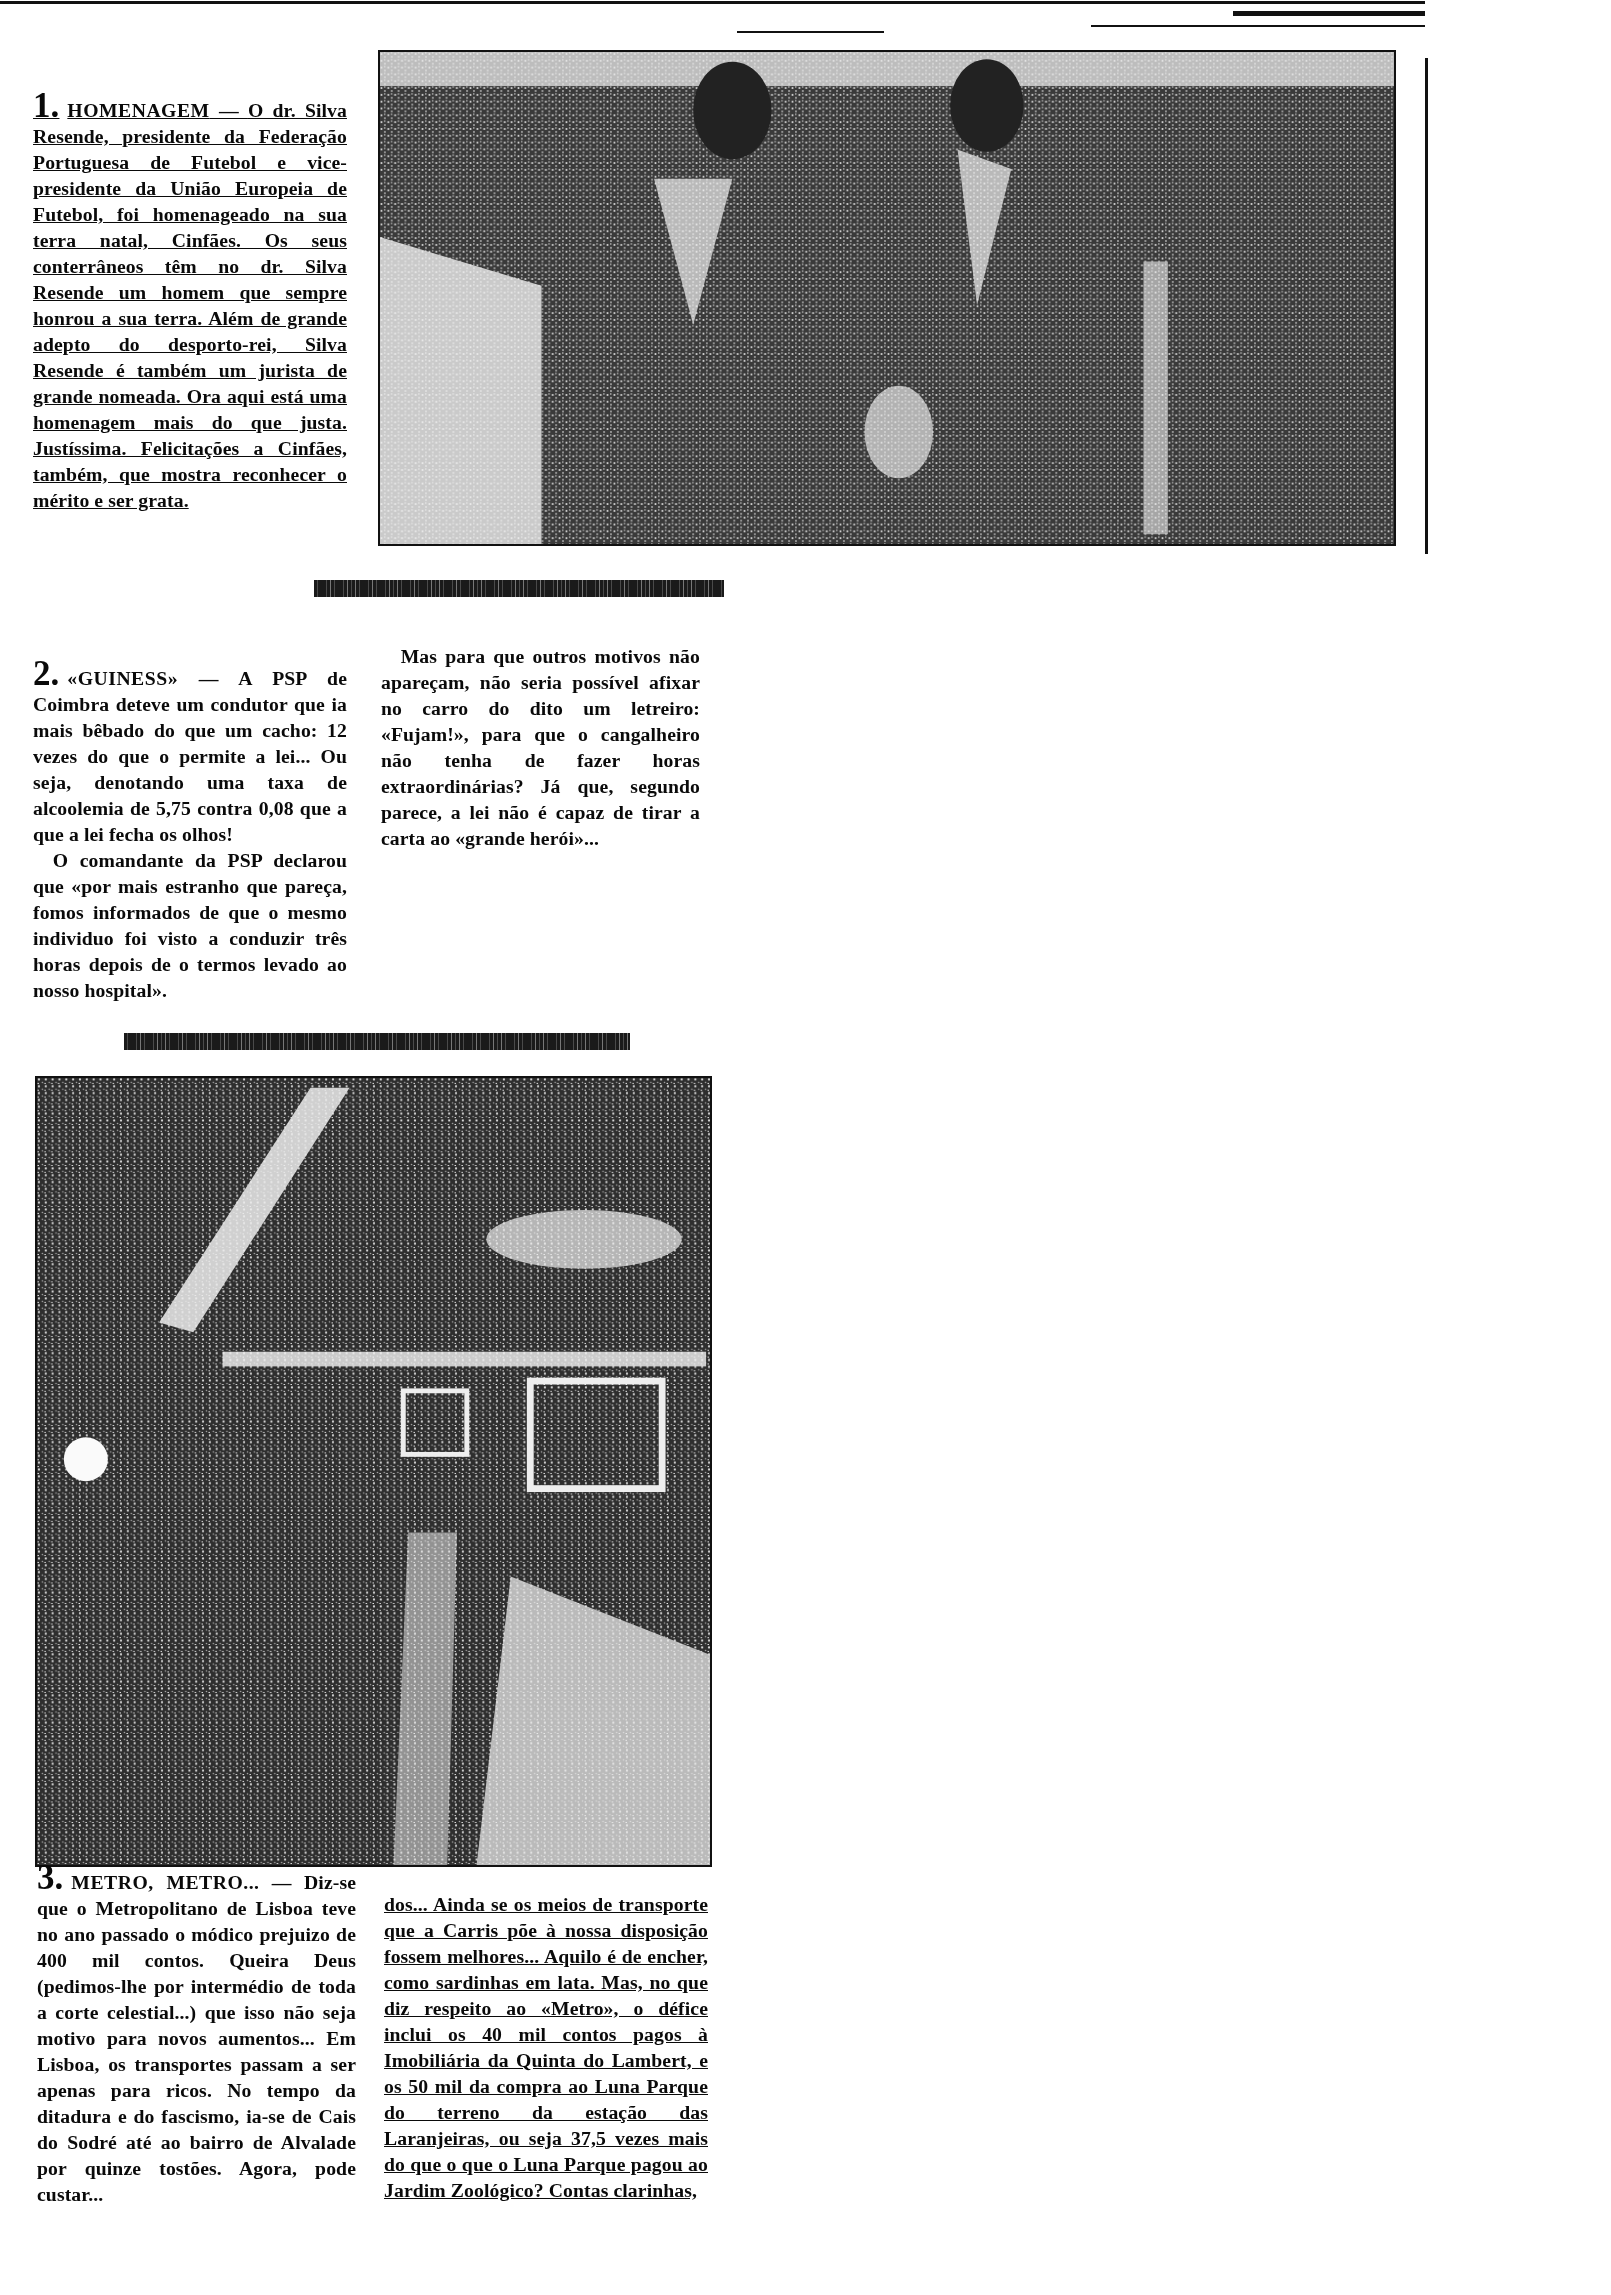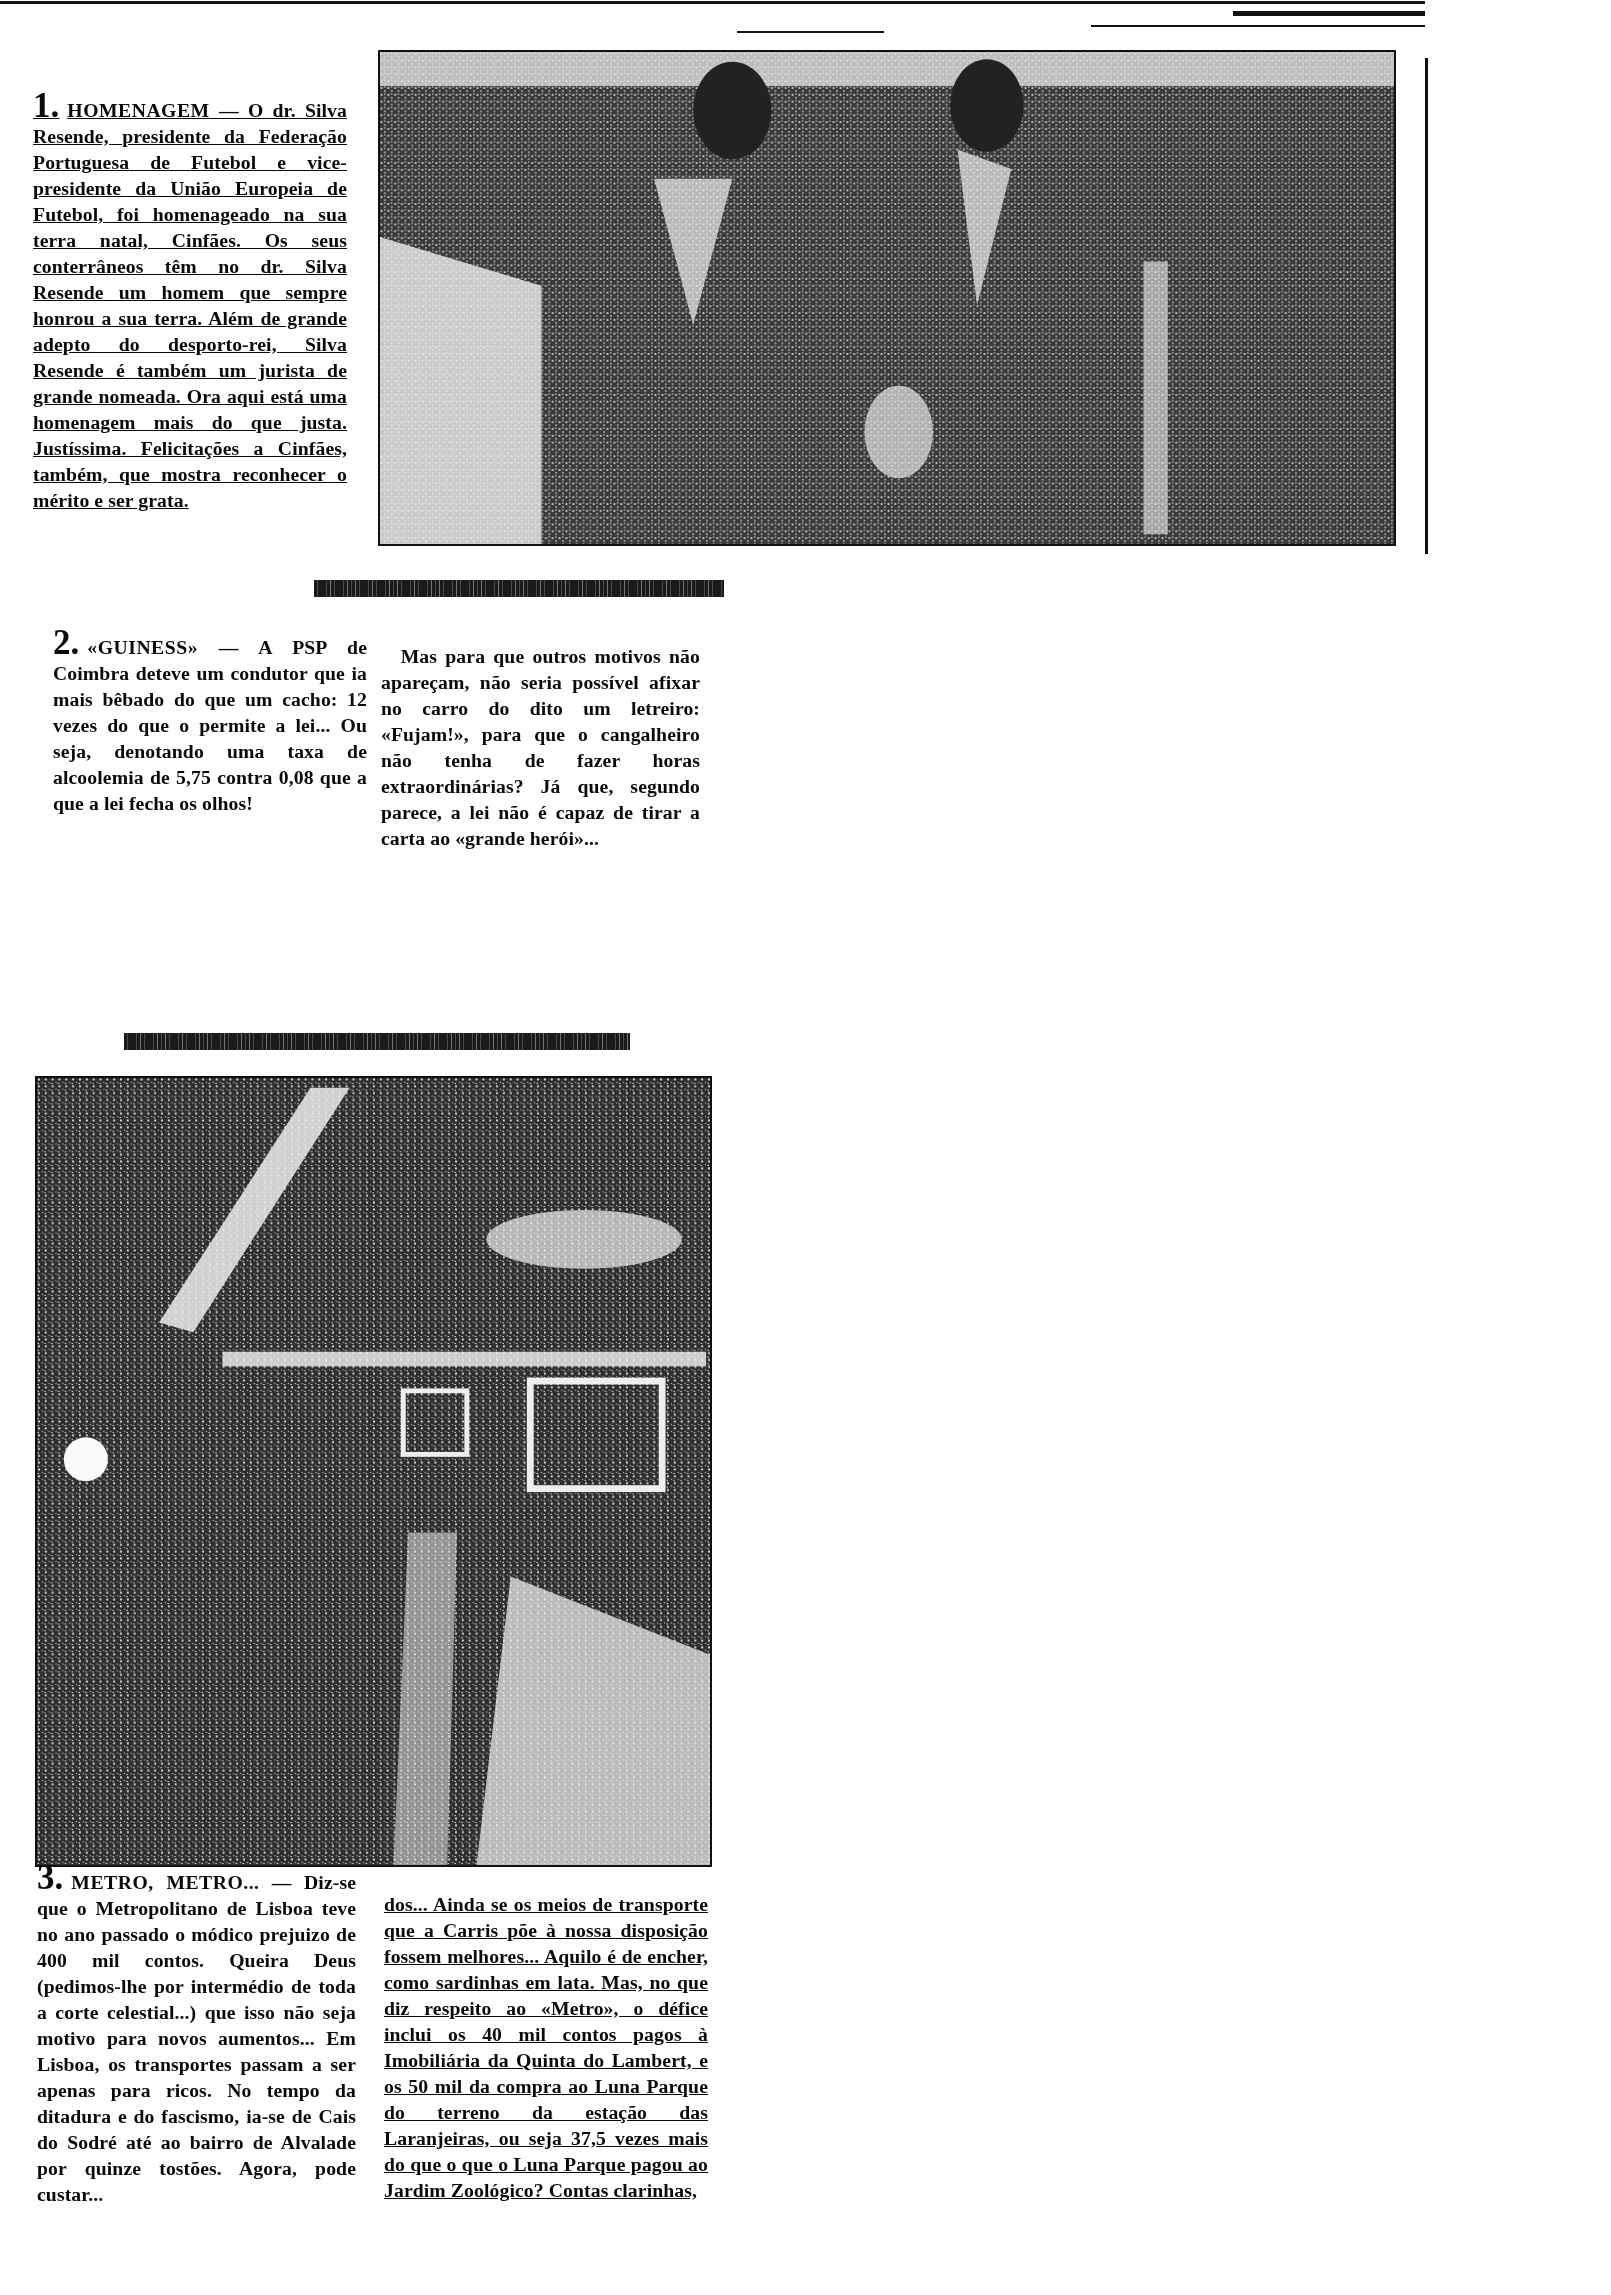--- a/index.html
+++ b/index.html
@@ -50,24 +50,25 @@
     <path d="M560 260 L640 560 L720 260 Z" fill="#f0f0f0" opacity="0.7"></path>
     <path d="M1180 200 L1220 520 L1290 240 Z" fill="#f0f0f0" opacity="0.7"></path>
     <rect x="1560" y="430" width="50" height="560" fill="#eee" opacity="0.6"></rect>
   </svg>
 </div>
 
 <div class="abs vrule" style="left:1425px;top:58px;height:496px;"></div>
 
 <div class="abs divider" style="left:314px;top:580px;width:410px;"></div>
 
-<div class="abs col" style="left:33px;top:630px;width:314px;margin-left:20px;">
+<div class="abs col" style="left:33px;top:661px;width:314px;">
   <p>
     <span class="num">2.</span><span class="head">«GUINESS»</span><span> — </span><span>A PSP de Coimbra deteve um condutor que ia mais bêbado do que um cacho: 12 vezes do que o permite a lei... Ou seja, denotando uma taxa de alcoolemia de 5,75 contra 0,08 que a que a lei fecha os olhos!</span>
   </p>
+  <p class="indent">O comandante da PSP declarou que «por mais estranho que pareça, fomos informados de que o mesmo individuo foi visto a conduzir três horas depois de o termos levado ao nosso hospital».</p>
 </div>
 <div class="abs col" style="left:381px;top:639px;width:319px;">
   <p class="indent" style="margin-top:3.9px;">Mas para que outros motivos não apareçam, não seria possível afixar no carro do dito um letreiro: «Fujam!», para que o cangalheiro não tenha de fazer horas extraordinárias? Já que, segundo parece, a lei não é capaz de tirar a carta ao «grande herói»...</p>
 </div>
 
 <div class="abs divider" style="left:124px;top:1033px;width:506px;"></div>
 
 <div class="abs photo" style="left:35px;top:1076px;width:677px;height:791px;">
   <svg viewBox="0 0 1378 1610" preserveAspectRatio="none">
     <defs>

